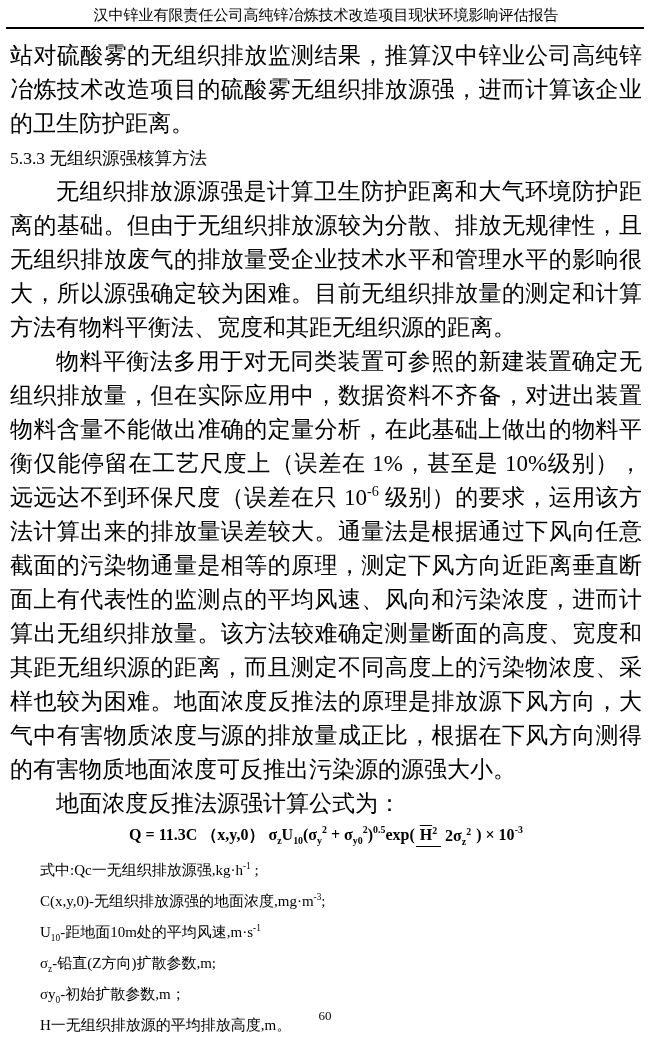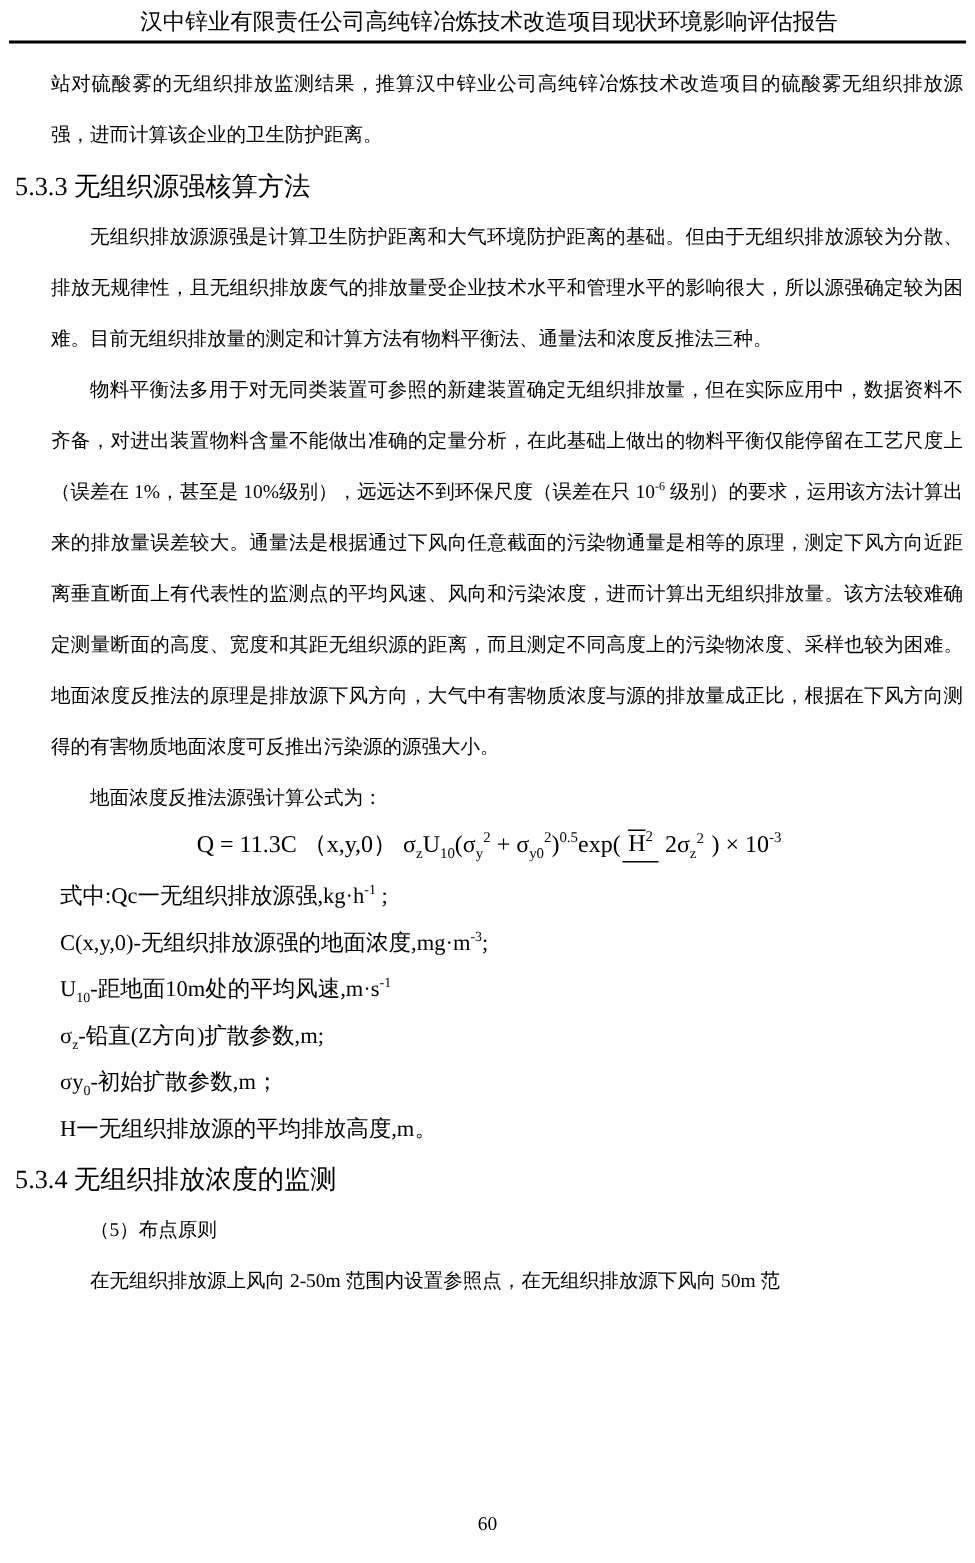--- a/index.html
+++ b/index.html
@@ -20,38 +20,37 @@
     line-height:18px;
     padding-bottom:3px;
   }
   .header-rule{
     border-bottom:2px solid #000;
     margin:0 -2px 0 -4px;
   }
   .body-text{margin-top:10px;}
   p{margin:0;}
   .para{
-    font-size:13px;
+    font-size:23px;
     line-height:34px;
     text-align:justify;
     text-indent:2em;
-    margin-left:24px;
   }
   .para.no-indent{text-indent:0;}
   .section-heading{
     font-size:17.5px;
     font-weight:normal;
     line-height:34px;
     text-align:left;
     text-indent:0;
   }
   .formula-line{
     text-align:center;
     font-size:16px;
-    font-weight:400;
+    font-weight:700;
     margin:4px 0 8px;
     line-height:1.1;
   }
   .formula-line sub,.formula-line sup{font-size:0.62em;}
   .frac{
     display:inline-flex;
     flex-direction:row;
     vertical-align:middle;
     text-align:center;
     margin:0 1px;
@@ -81,21 +80,21 @@
 
   <div class="doc-header">汉中锌业有限责任公司高纯锌冶炼技术改造项目现状环境影响评估报告</div>
   <div class="header-rule"></div>
 
   <div class="body-text">
 
     <p class="para no-indent">站对硫酸雾的无组织排放监测结果，推算汉中锌业公司高纯锌冶炼技术改造项目的硫酸雾无组织排放源强，进而计算该企业的卫生防护距离。</p>
 
     <p class="section-heading">5.3.3 无组织源强核算方法</p>
 
-    <p class="para">无组织排放源源强是计算卫生防护距离和大气环境防护距离的基础。但由于无组织排放源较为分散、排放无规律性，且无组织排放废气的排放量受企业技术水平和管理水平的影响很大，所以源强确定较为困难。目前无组织排放量的测定和计算方法有物料平衡法、通量法和浓度反推法三种。</p>
+    <p class="para">无组织排放源源强是计算卫生防护距离和大气环境防护距离的基础。但由于无组织排放源较为分散、排放无规律性，且无组织排放废气的排放量受企业技术水平和管理水平的影响很大，所以源强确定较为困难。目前无组织排放量的测定和计算方法有物料平衡法、宽度和其距无组织源的距离。</p>
 
     <p class="para"><span>物料平衡法多用于对无同类装置可参照的新建装置确定无组织排放量，但在实际应用中，数据资料不齐备，对进出装置物料含量不能做出准确的定量分析，在此基础上做出的物料平衡仅能停留在工艺尺度上（误差在 1%，甚至是 10%级别），远远达不到环保尺度（误差在只 10</span><sup>-6</sup><span> 级别）的要求，运用该方法计算出来的排放量误差较大。通量法是根据通过下风向任意截面的污染物通量是相等的原理，测定下风方向近距离垂直断面上有代表性的监测点的平均风速、风向和污染浓度，进而计算出无组织排放量。该方法较难确定测量断面的高度、宽度和其距无组织源的距离，而且测定不同高度上的污染物浓度、采样也较为困难。地面浓度反推法的原理是排放源下风方向，大气中有害物质浓度与源的排放量成正比，根据在下风方向测得的有害物质地面浓度可反推出污染源的源强大小。</span></p>
 
     <p class="para">地面浓度反推法源强计算公式为：</p>
 
     <div class="formula-line"><span>Q = 11.3C （x,y,0） σ</span><sub>z</sub><span>U</span><sub>10</sub><span>(σ</span><sub>y</sub><sup>2</sup><span> + σ</span><sub>y0</sub><sup>2</sup><span>)</span><sup>0.5</sup><span>exp(</span><span class="frac">
           <span class="num"><span class="over">H</span><sup>2</sup></span>
           <span class="den"><span>2σ</span><sub>z</sub><sup>2</sup></span>
         </span><span>) × 10</span><sup>-3</sup></div>
 

